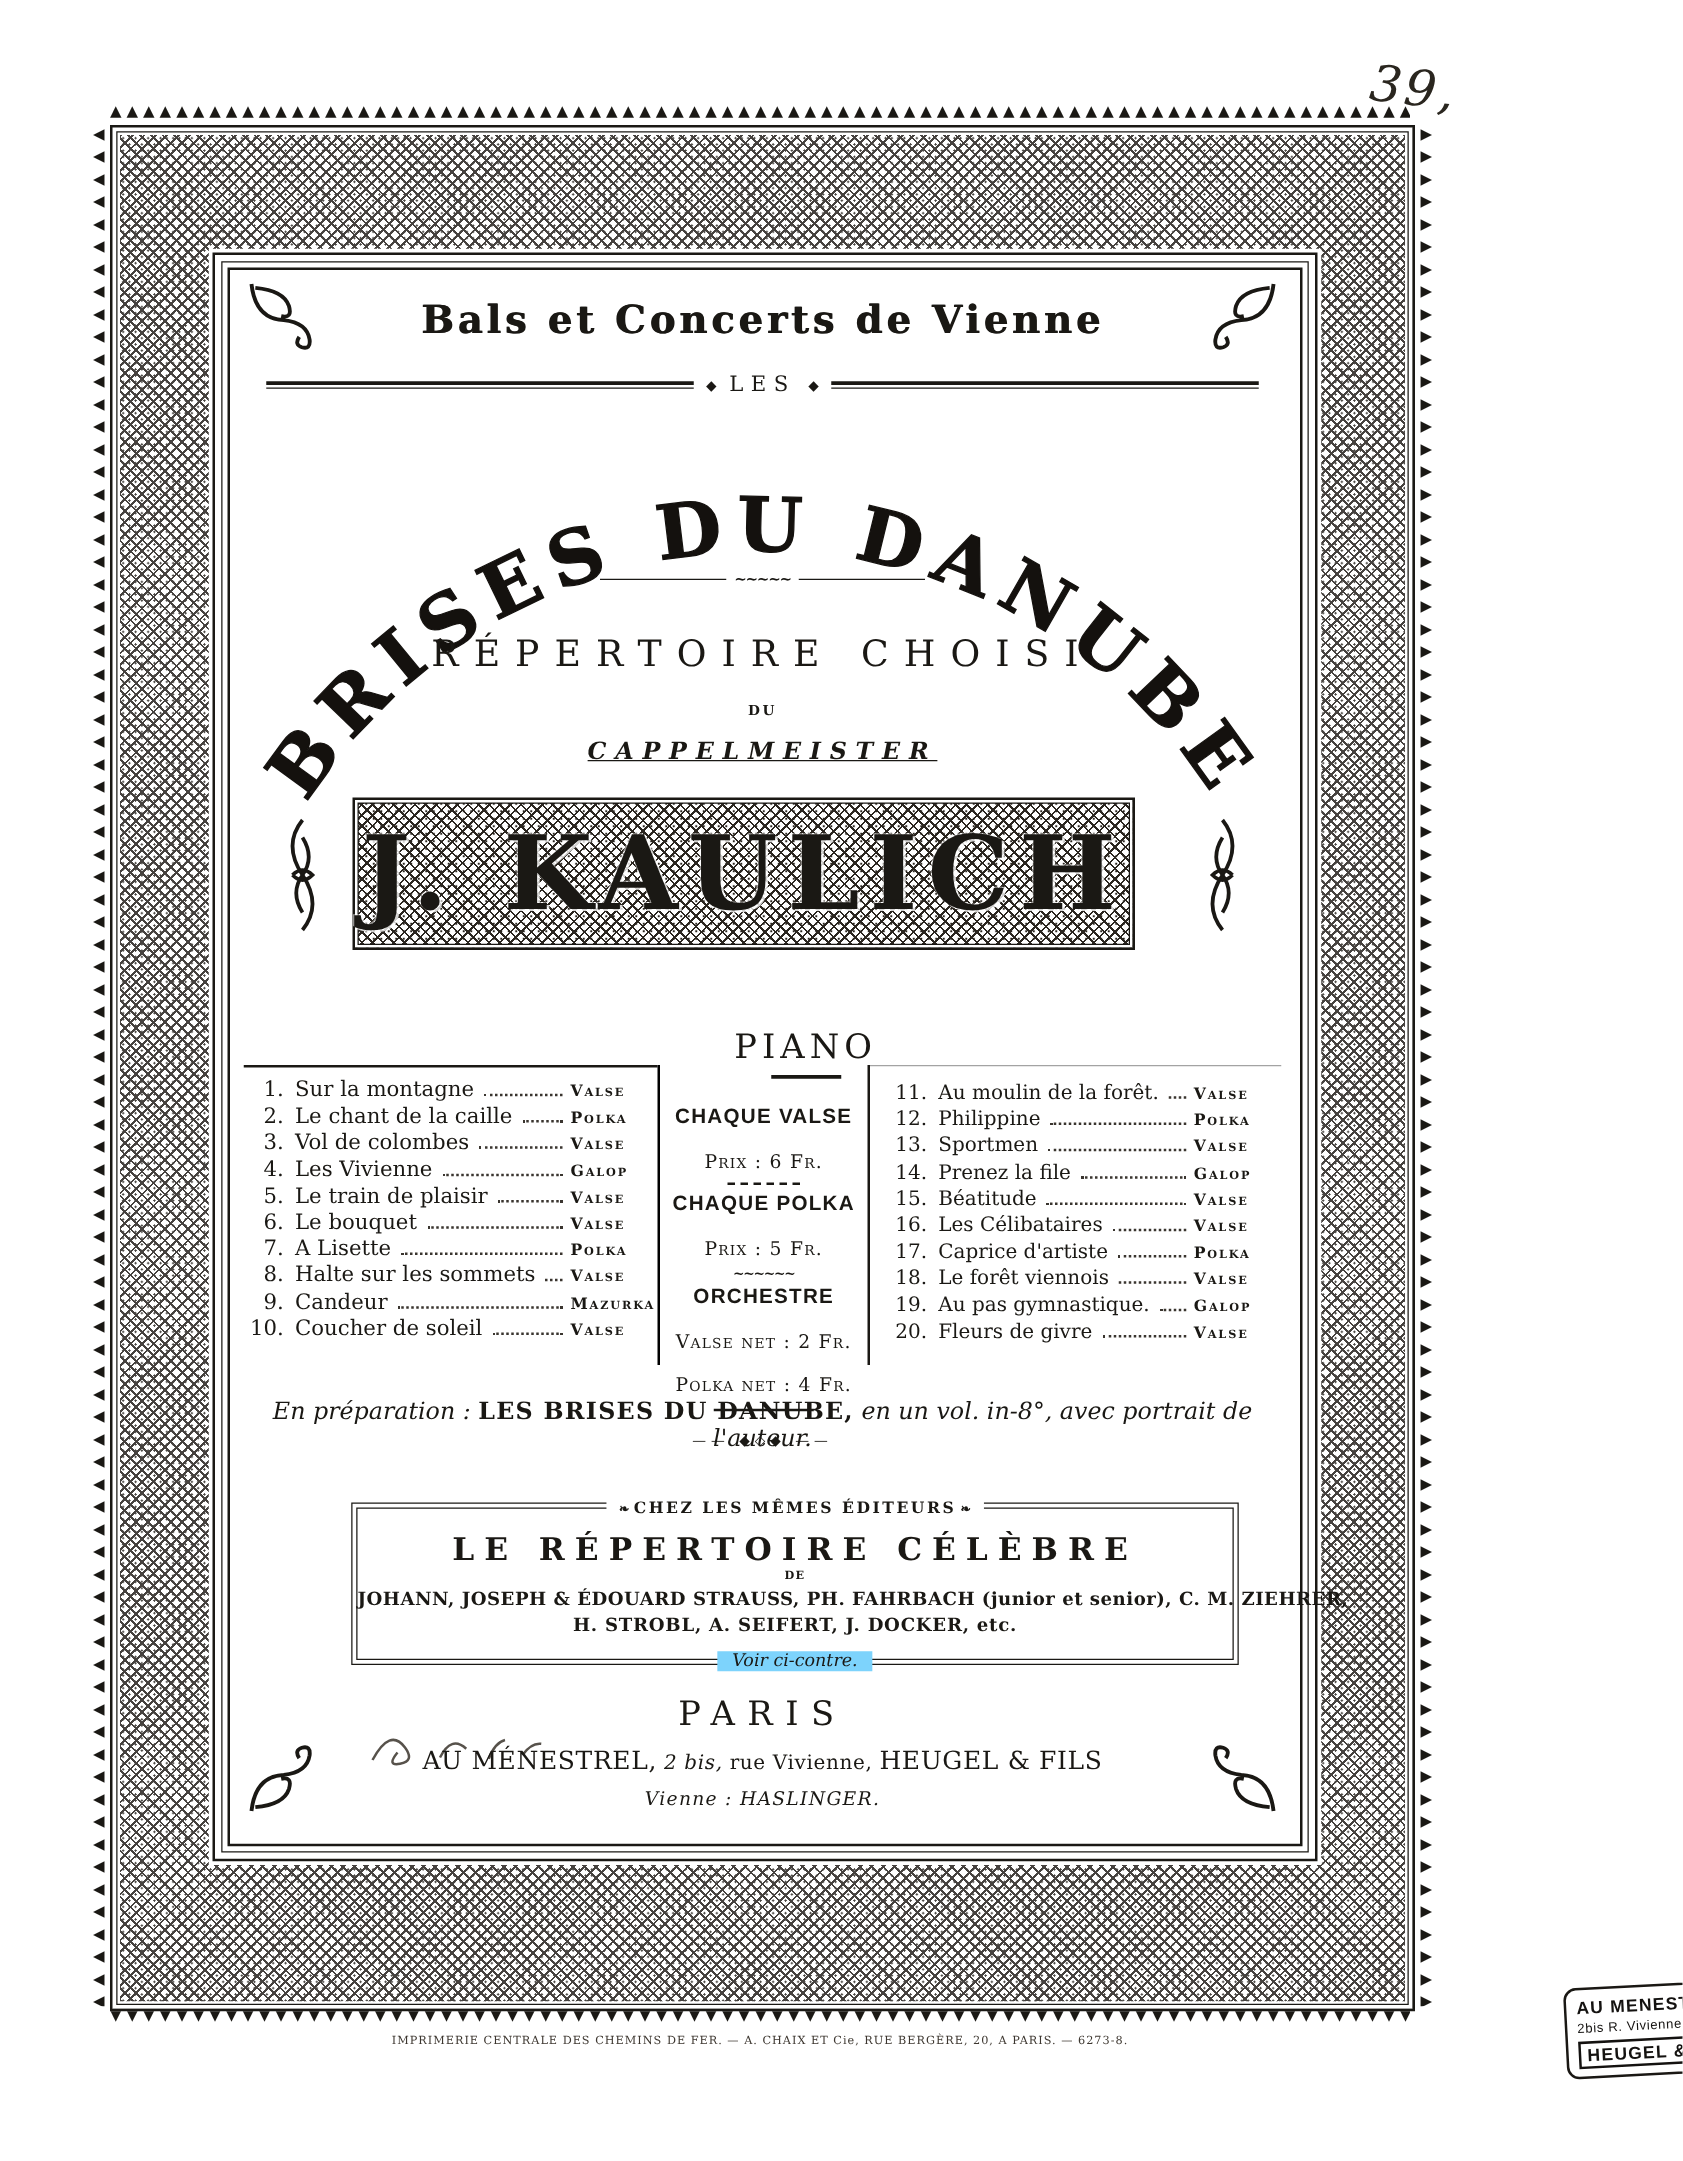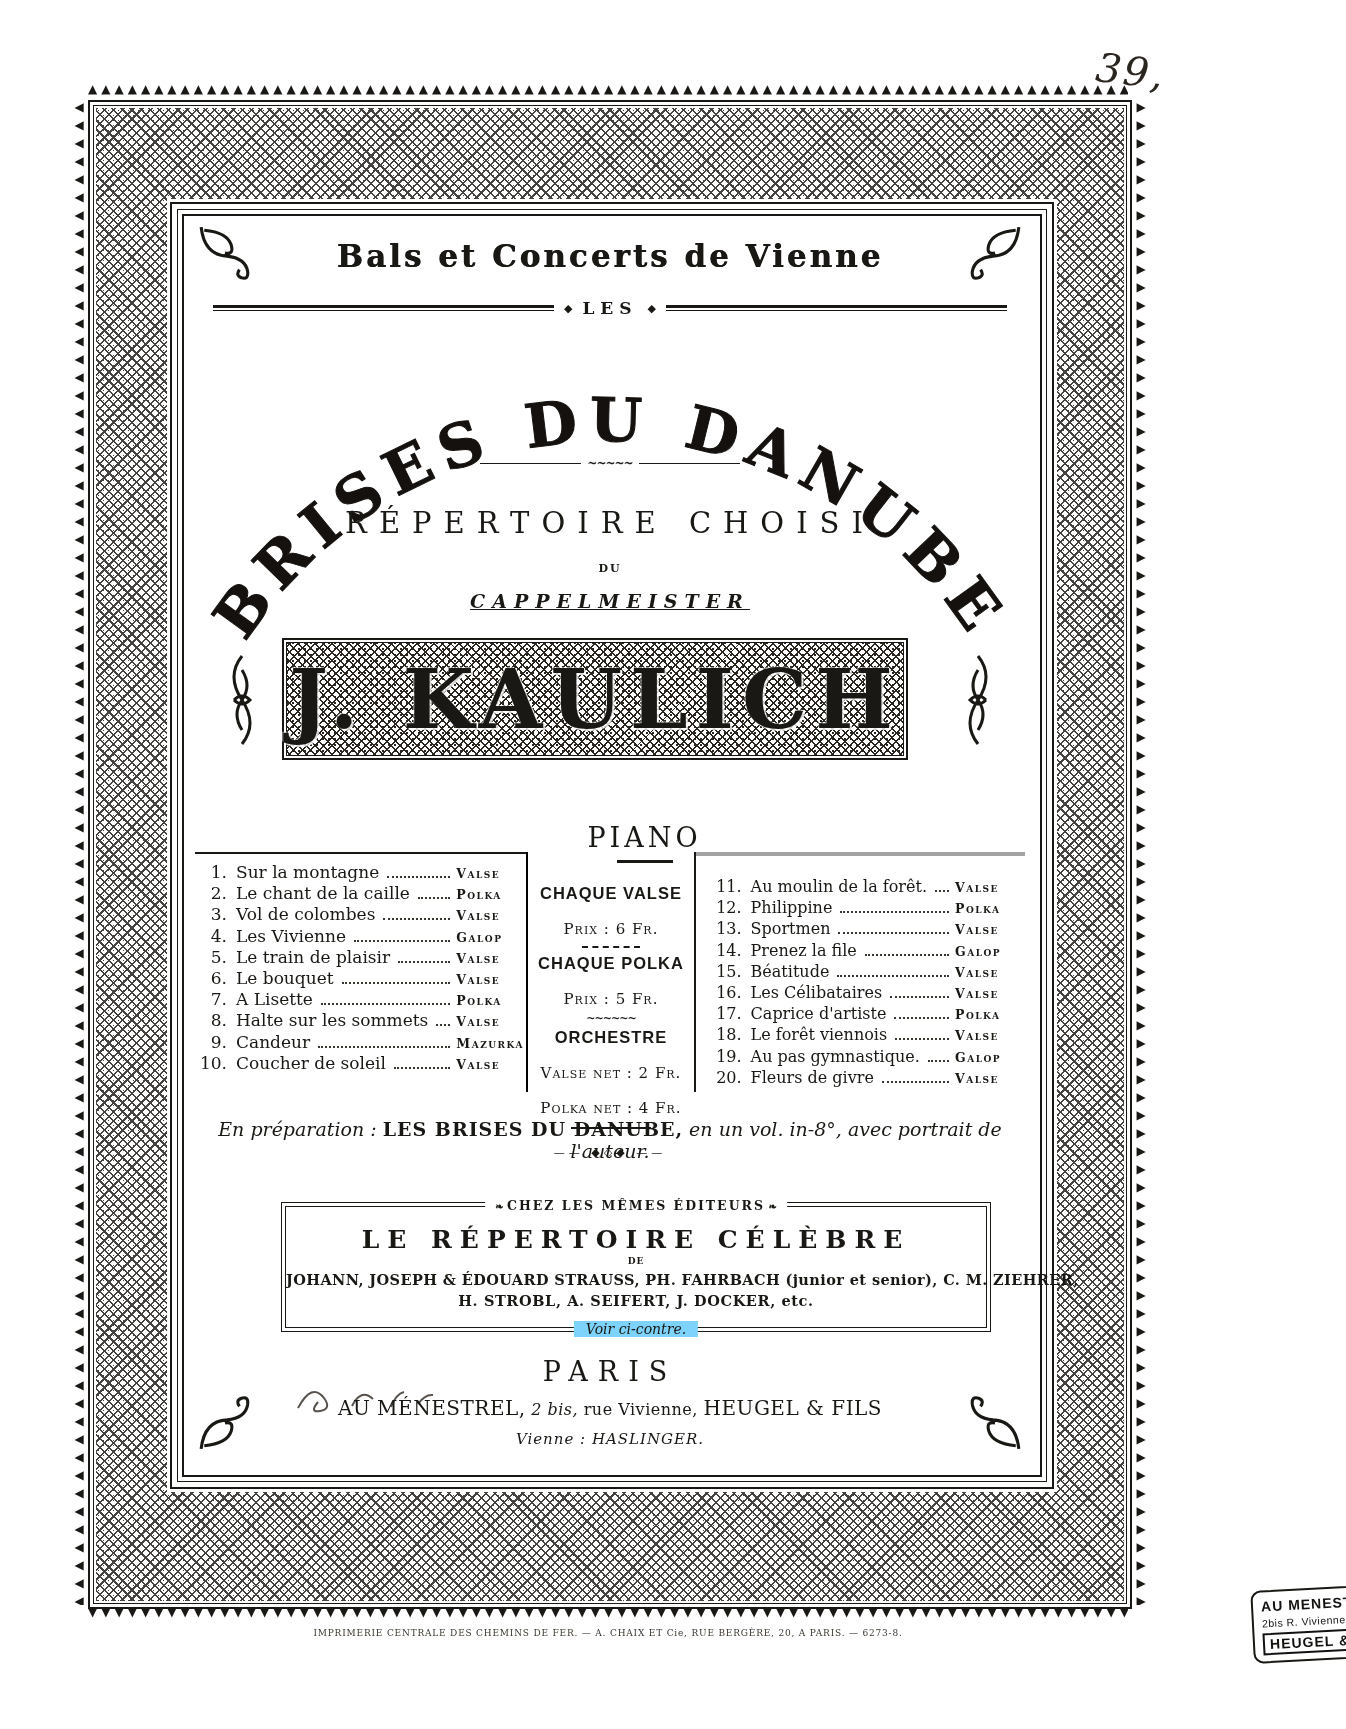--- a/index.html
+++ b/index.html
@@ -28,21 +28,21 @@
   .flourish{position:absolute;pointer-events:none;}
 
   
   .content{position:absolute;left:185px;top:218px;width:850px;height:1252px;}
 
   .series-title{position:absolute;top:20px;left:0;width:100%;text-align:center;
       font-size:31px;font-weight:bold;letter-spacing:3px;
       text-shadow:0.6px 0 0 #1a1814;}
   .les-row{position:absolute;top:80px;left:28px;right:28px;display:flex;align-items:center;gap:10px;}
   .les-row .rule{flex:1;border-top:3px solid #1a1814;border-bottom:1px solid #1a1814;height:2px;}
-  .les-word{font-size:17px;letter-spacing:6px;font-weight:bold;}
+  .les-word{font-size:17px;letter-spacing:6px;font-weight:normal;}
   .les-orn{font-size:11px;}
 
   .arch-svg{position:absolute;left:0;top:104px;width:850px;height:380px;}
   .arch-divider{position:absolute;top:238px;left:295px;width:260px;display:flex;align-items:center;gap:6px;}
   .arch-divider .rule{flex:1;border-top:1.5px solid #1a1814;}
   .arch-divider .squig{font-size:12px;letter-spacing:-1px;font-weight:bold;}
 
   .repertoire{position:absolute;top:288px;width:100%;text-align:center;font-size:29px;letter-spacing:12px;}
   .du-word{position:absolute;top:344px;width:100%;text-align:center;font-size:11px;font-weight:bold;letter-spacing:2px;}
   .cappelmeister{position:absolute;top:372px;width:100%;text-align:center;font-size:19px;font-style:italic;font-weight:600;letter-spacing:7px;text-decoration:underline;}
@@ -58,21 +58,21 @@
   .banner-text{font-size:82px;font-weight:900;letter-spacing:8px;line-height:1;
       text-shadow:2px 2px 0 #ffffffcc,-1px -1px 0 #ffffff88;}
 
   .piano{position:absolute;top:604px;left:347px;width:225px;text-align:center;font-size:27px;letter-spacing:4px;}
   .piano-rule{position:absolute;top:642px;left:432px;width:56px;border-top:3px solid #1a1814;}
 
   .lists{position:absolute;top:634px;left:10px;width:830px;height:240px;display:flex;}
   .col-left{width:337px;border-top:2px solid #1a1814;padding-top:8px;}
   .col-center{width:220px;border-left:2px solid #000000;border-right:2px solid #1a1814;
       box-sizing:border-box;text-align:center;padding-top:30px;}
-  .col-right{flex:1;border-top:4px solid #a3a3a3;padding-top:21px;padding-left:14px;}
+  .col-right{flex:1;border-top:1px solid #a3a3a3;padding-top:11px;padding-left:14px;}
   .work-row{display:flex;align-items:baseline;height:21.2px;font-size:17px;}
   .col-right .work-row{font-size:16px;}
   .wnum{width:32px;text-align:right;margin-right:9px;flex:none;}
   .wtitle{white-space:nowrap;}
   .leader{flex:1;border-bottom:2px dotted #3a352f;margin:0 6px 4px 8px;min-width:14px;}
   .wgenre{width:70px;flex:none;font-size:12.5px;font-weight:bold;font-variant:small-caps;letter-spacing:1.5px;}
   .price-label{font-family:"Liberation Sans","DejaVu Sans",sans-serif;font-weight:700;font-size:16.5px;letter-spacing:1px;margin-top:2px;}
   .price-value{font-size:15px;font-variant:small-caps;letter-spacing:1px;margin-top:17px;}
   .dash-rule{width:58px;margin:8px auto 6px;border-top:2px dashed #1a1814;}
   .squig-rule{width:70px;margin:8px auto 6px;font-size:11px;letter-spacing:-1px;font-weight:bold;line-height:6px;}

